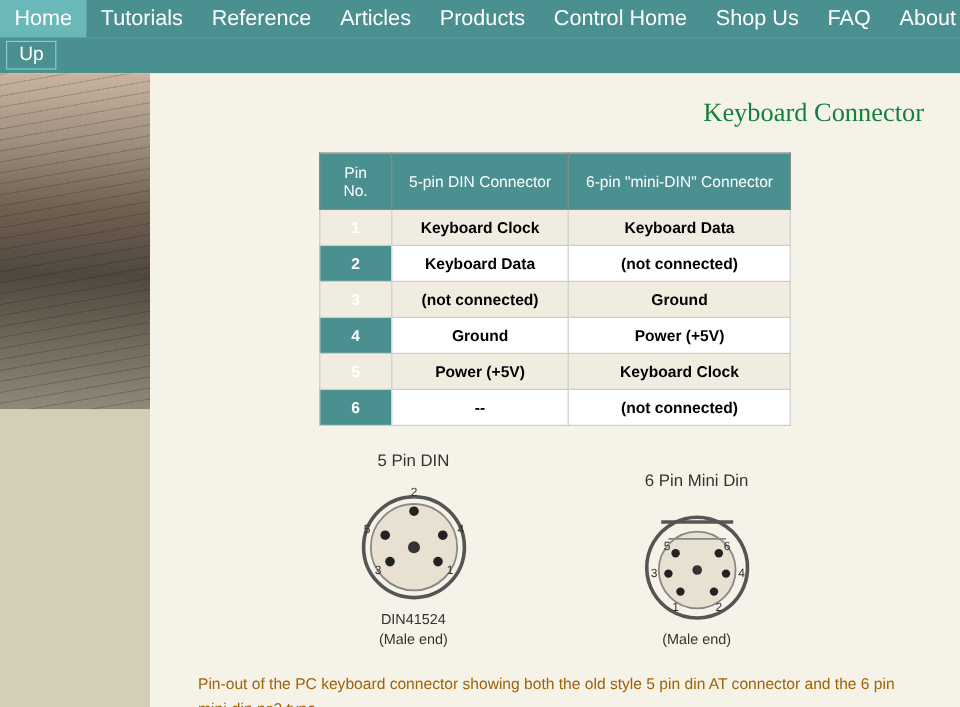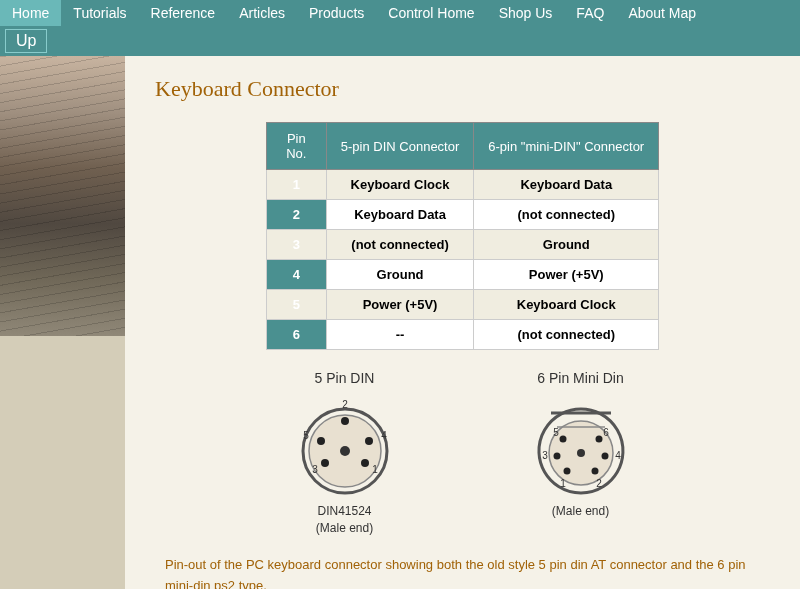--- a/index.html
+++ b/index.html
@@ -7,21 +7,21 @@
 
     
     .nav-bar {
       display: flex;
       background: #4a9090;
       width: 100%;
     }
     .nav-item {
       color: white;
       padding: 5px 12px;
-      font-size: 14px;
+      font-size: 18px;
       cursor: pointer;
       white-space: nowrap;
       text-decoration: none;
       display: block;
     }
     .nav-item.active { background: #6ab8b8; }
 
     
     .sub-nav {
       background: #4a9090;
@@ -74,23 +74,23 @@
     }
 
     
     .main-content {
       flex: 1;
       background: #f5f2e8;
       padding: 20px 30px;
     }
 
     .page-title {
-      text-align: left;
+      text-align: right;
       font-size: 22px;
-      color: #a16207;
+      color: #15803d;
       font-weight: normal;
       margin-bottom: 20px;
       font-family: Georgia, serif;
     }
 
     
     .connector-table {
       border-collapse: collapse;
       margin: 0 auto 20px auto;
       font-size: 13px;
@@ -119,21 +119,21 @@
       font-weight: bold;
       width: 60px;
     }
 
     
     .diagrams {
       display: flex;
       justify-content: center;
       gap: 116px;
       margin: 20px 0;
-      align-items: flex-start;
+      align-items: flex-end;
     }
 
     .diagram {
       text-align: center;
     }
 
     .diagram-title {
       font-size: 14px;
       margin-bottom: 5px;
       color: #333;

